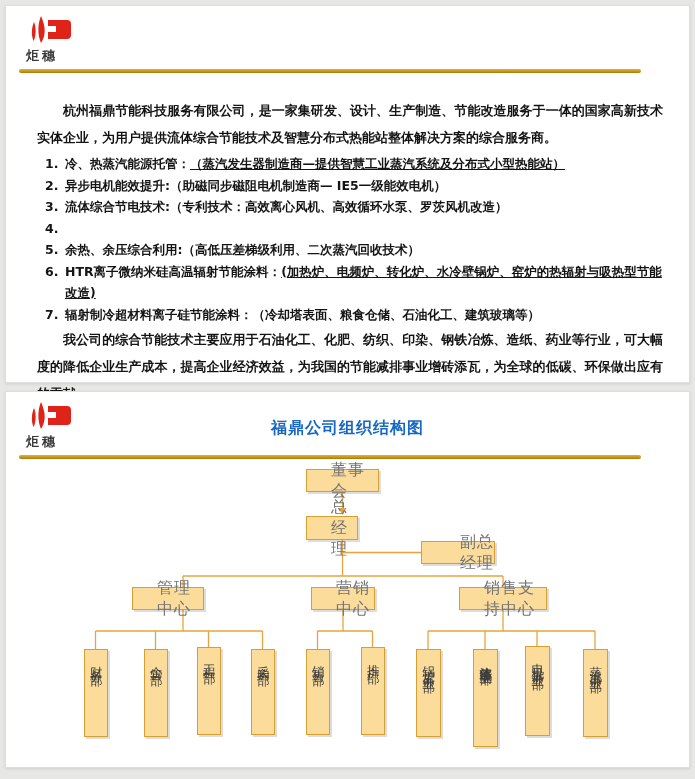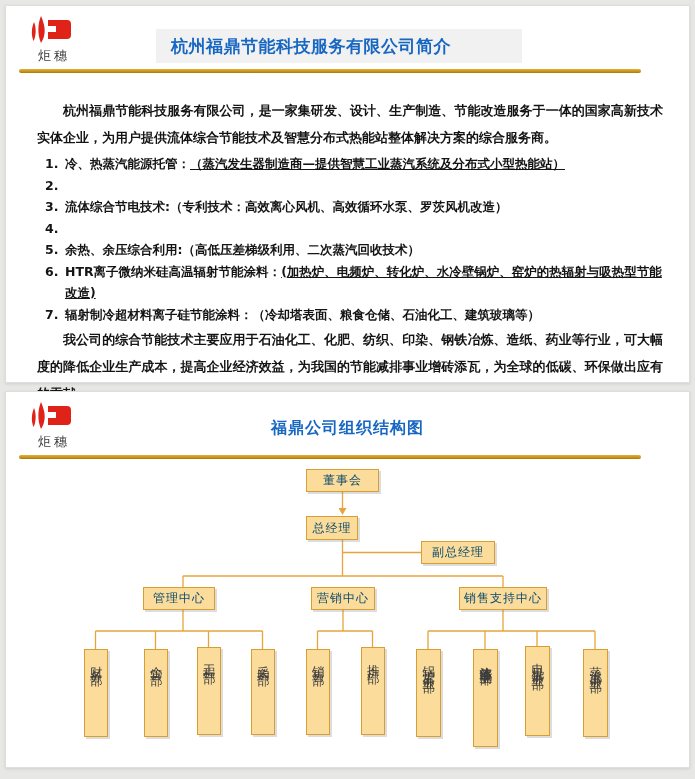--- a/index.html
+++ b/index.html
@@ -15,21 +15,21 @@
     background:#ffffff; border:1px solid #dedede;
     box-shadow:0 1px 3px rgba(0,0,0,.10);
   }
   #card-intro { top:5px; height:378px; }
   #card-org   { top:391px; height:377px; }
 
   
   .hdr { position:relative; height:70px; }
   .logo { position:absolute; left:20px; top:7px; width:60px; text-align:left; }
   .logo-mark { display:block; }
-  .logo-text { display:block; font-size:13px; font-weight:normal; color:#3a3a3a; letter-spacing:3px; margin-top:-2px;margin-left:12px; }
+  .logo-text { display:block; font-size:13px; font-weight:bold; color:#3a3a3a; letter-spacing:3px; margin-top:-2px; }
   .gold-line {
     position:absolute; left:13px; top:63px; width:622px; height:4px;
     background:linear-gradient(to bottom,#e3b23a 0%,#c28d12 70%,#a87708 100%);
     border-radius:2px;
   }
   .intro-title-block {
     position:absolute; left:150px; top:23px; width:366px; height:34px;
     background:#f1f1f1; display:flex; align-items:center; padding-left:15px;
   }
   .intro-title-block h1 { font-size:17px; font-weight:bold; color:#1767c2; letter-spacing:.5px; }
@@ -50,21 +50,21 @@
   .tech-list .num { width:20px; flex:0 0 20px; }
   .tech-list .u { text-decoration:underline; }
 
   
   .org-canvas { position:absolute; left:0; top:0; width:685px; height:377px; }
   .org-svg { position:absolute; left:0; top:0; }
   .obox {
     position:absolute; background:#fbdc9b; border:1px solid #d99e32;
     box-shadow:2px 2px 0 rgba(120,120,120,.25);
     display:flex; align-items:center; justify-content:center;
-    font-size:12px; color:#0c4a6e; letter-spacing:1px;
+    font-size:16px; color:#737373; letter-spacing:1px;padding-left:24px;
   }
   .vbox {
     position:absolute; background:#fbdc9b; border:1px solid #d99e32;
     box-shadow:2px 2px 0 rgba(120,120,120,.25);
     display:flex; align-items:flex-start; justify-content:center;
     padding-top:6px; font-size:12.5px; color:#3c3c3c;
   }
   .vbox span { writing-mode:vertical-rl; text-orientation:upright; letter-spacing:3.5px; line-height:1; }
   .vbox.tall span { letter-spacing:1px; }
 </style>
@@ -74,36 +74,34 @@
 <section class="card" id="card-intro">
   <div class="hdr">
     <div class="logo">
       <svg class="logo-mark" width="50" height="36" viewBox="0 0 50 36">
         <path d="M8,9 C5.5,15 5,22 7.5,28 C10,23.5 10.5,15 8,9 Z" fill="#e02318"></path>
         <path d="M15,3 C11.5,11 11.5,22 15,30 C18.5,25 19.5,18 18,12 C17.2,8.5 16.2,5.8 15,3 Z" fill="#e02318"></path>
         <path d="M22,7 L41,7 Q45,7 45,11 L45,22 Q45,26 41,26 L22,26 L22,19 L30,19 L30,13 L22,13 Z" fill="#e02318"></path>
       </svg>
       <span class="logo-text">炬穗</span>
     </div>
-    <div class="intro-title-block">
-      <h1>杭州福鼎节能科技服务有限公司简介</h1>
-    </div>
     <div class="gold-line"></div>
   </div>
 
   <div class="intro-body">
     <p class="p-indent">杭州福鼎节能科技服务有限公司，是一家集研发、设计、生产制造、节能改造服务于一体的国家高新技术实体企业，为用户提供流体综合节能技术及智慧分布式热能站整体解决方案的综合服务商。</p>
 
     <ol class="tech-list">
       <li>
           <span class="num">1.</span>
           <span><span>冷、热蒸汽能源托管：</span><span class="u">（蒸汽发生器制造商—提供智慧工业蒸汽系统及分布式小型热能站）</span></span>
         </li>
       <li>
           <span class="num">2.</span>
+          <span><span>异步电机能效提升:（助磁同步磁阻电机制造商— IE5一级能效电机）</span><span class="u"></span></span>
         </li>
       <li>
           <span class="num">3.</span>
           <span><span>流体综合节电技术:（专利技术：高效离心风机、高效循环水泵、罗茨风机改造）</span><span class="u"></span></span>
         </li>
       <li>
           <span class="num">4.</span>
         </li>
       <li>
           <span class="num">5.</span>
@@ -169,21 +167,21 @@
         <line x1="479" y1="239" x2="479" y2="257"></line>
         <line x1="531" y1="239" x2="531" y2="257"></line>
         <line x1="589" y1="239" x2="589" y2="257"></line>
       </g>
       <polygon points="332.5,116 340.5,116 336.5,123" fill="#e8a33d"></polygon>
     </svg>
 
     <div class="obox" style="left:300px;top:77px;width:73px;height:23px;">董事会</div>
     <div class="obox" style="left:300px;top:124px;width:52px;height:24px;">总经理</div>
     <div class="obox" style="left:415px;top:149px;width:74px;height:23px;text-align:right;">副总经理</div>
-    <div class="obox" style="left:137px;top:195px;width:72px;height:23px;text-align:right;">管理中心</div>
+    <div class="obox" style="left:126px;top:195px;width:72px;height:23px;">管理中心</div>
     <div class="obox" style="left:305px;top:195px;width:64px;height:23px;">营销中心</div>
     <div class="obox" style="left:453px;top:195px;width:88px;height:23px;">销售支持中心</div>
 
     <div class="vbox" style="left:78px;top:257px;width:24px;height:88px;">
         <span>财务部</span>
       </div>
     <div class="vbox" style="left:138px;top:257px;width:24px;height:88px;">
         <span>企管部</span>
       </div>
     <div class="vbox" style="left:191px;top:255px;width:24px;height:88px;">

